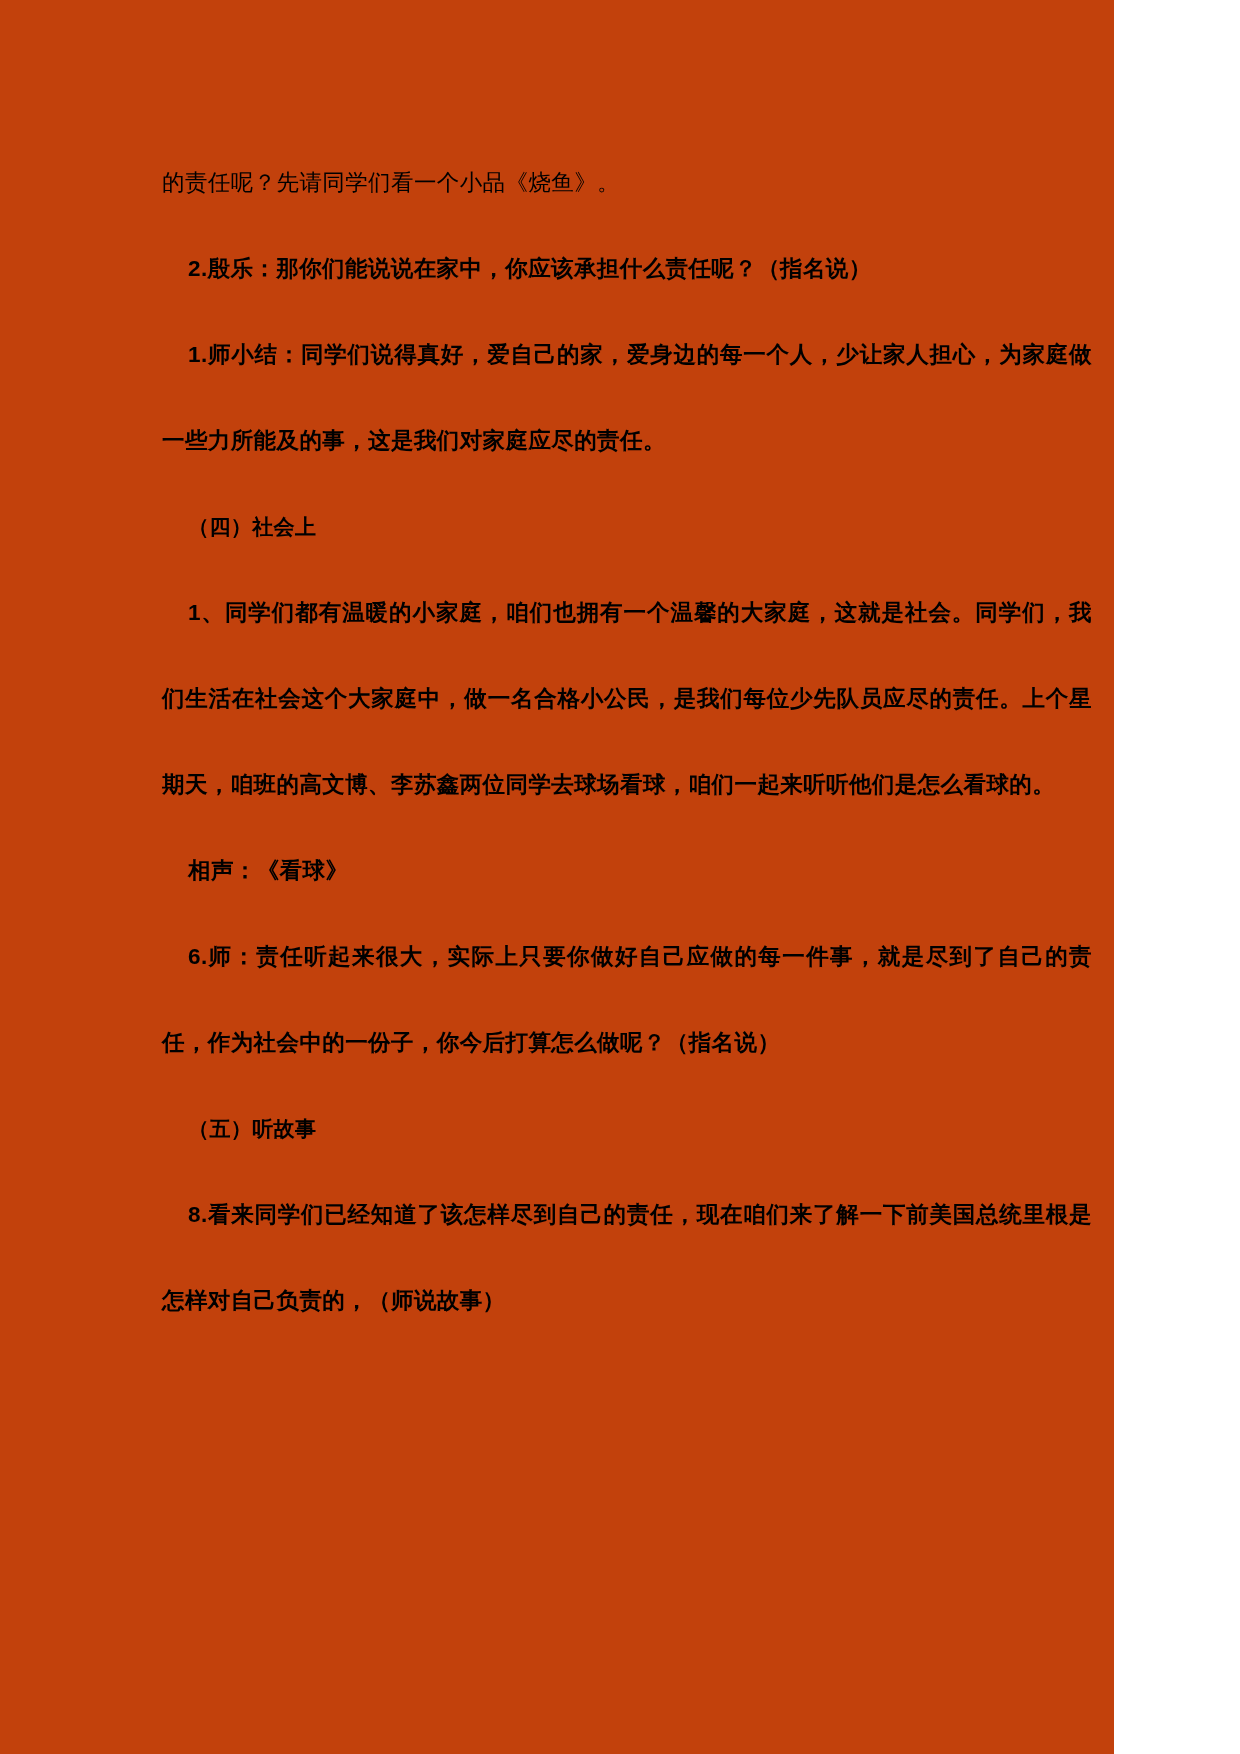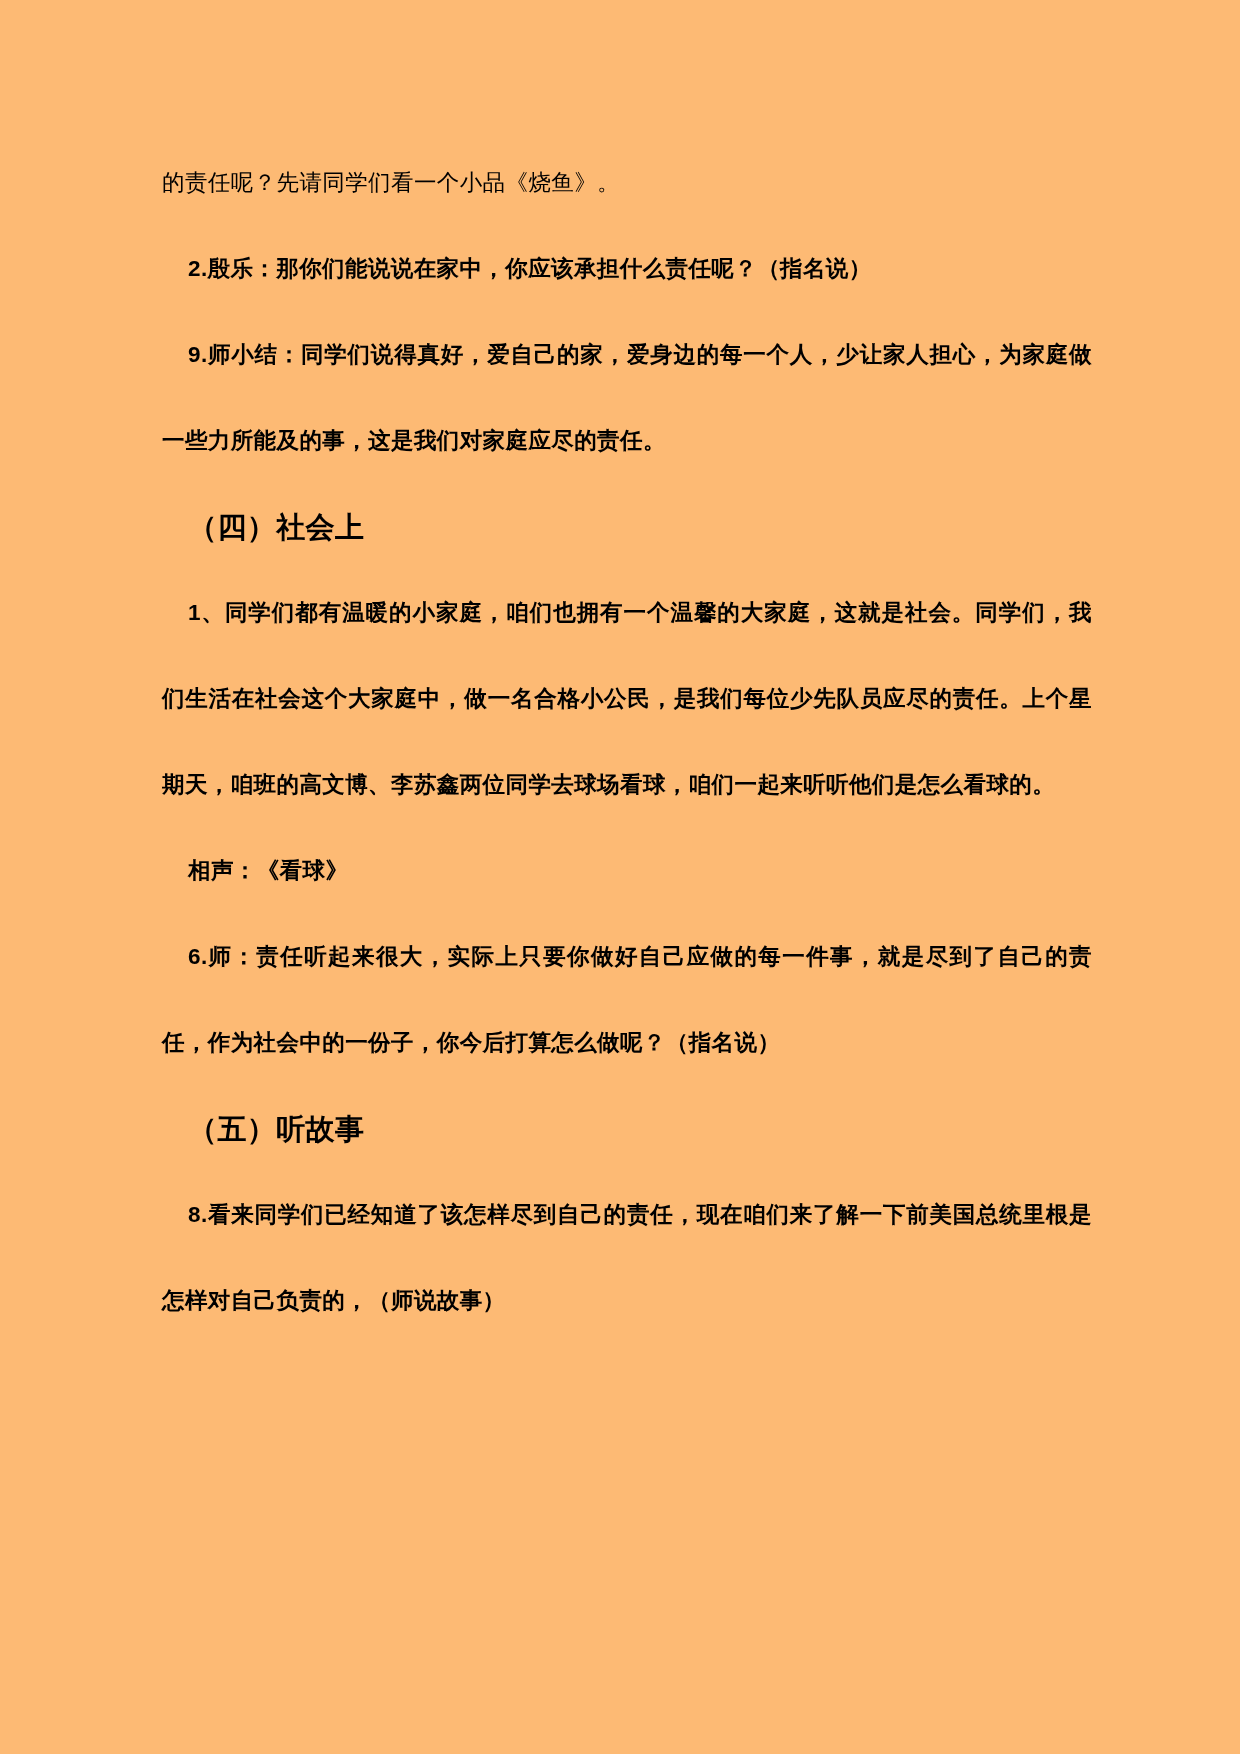--- a/index.html
+++ b/index.html
@@ -9,25 +9,25 @@
   }
   body {
     width: 1240px;
     height: 1754px;
     font-family: "Liberation Sans", sans-serif;
     color: #000000;
     overflow: hidden;
   }
   .page {
     position: relative;
-    width: 1240px;
+    width: 1114px;
     height: 1754px;
     box-sizing: border-box;
     padding: 140px 150px 60px 162px;
-    background: #fdba74;
+    background: #c2410c;
   }
   .doc-body {
     width: 930px;
   }
   p.para {
     margin: 0 0 0 0;
     font-size: 22.5px;
     line-height: 86px;
     letter-spacing: 0.4px;
     text-align: justify;
@@ -35,39 +35,39 @@
     word-break: break-all;
     color: #000000;
     font-weight: 400;
   }
   p.indent {
     text-indent: 26px;
     font-weight: bold;
   }
   p.heading {
     margin: 0;
-    font-size: 29px;
+    font-size: 21px;
     line-height: 86px;
     font-weight: bold;
     text-indent: 26px;
     letter-spacing: 0.4px;
     color: #000000;
   }
 </style>
 </head>
 <body>
 
 <div class="page">
   <div class="doc-body">
 
     <p class="para">的责任呢？先请同学们看一个小品《烧鱼》。</p>
 
     <p class="para indent">2.殷乐：那你们能说说在家中，你应该承担什么责任呢？（指名说）</p>
 
-    <p class="para indent">9.师小结：同学们说得真好，爱自己的家，爱身边的每一个人，少让家人担心，为家庭做一些力所能及的事，这是我们对家庭应尽的责任。</p>
+    <p class="para indent">1.师小结：同学们说得真好，爱自己的家，爱身边的每一个人，少让家人担心，为家庭做一些力所能及的事，这是我们对家庭应尽的责任。</p>
 
     <p class="heading">（四）社会上</p>
 
     <p class="para indent">1、同学们都有温暖的小家庭，咱们也拥有一个温馨的大家庭，这就是社会。同学们，我们生活在社会这个大家庭中，做一名合格小公民，是我们每位少先队员应尽的责任。上个星期天，咱班的高文博、李苏鑫两位同学去球场看球，咱们一起来听听他们是怎么看球的。</p>
 
     <p class="para indent">相声：《看球》</p>
 
     <p class="para indent">6.师：责任听起来很大，实际上只要你做好自己应做的每一件事，就是尽到了自己的责任，作为社会中的一份子，你今后打算怎么做呢？（指名说）</p>
 
     <p class="heading">（五）听故事</p>

